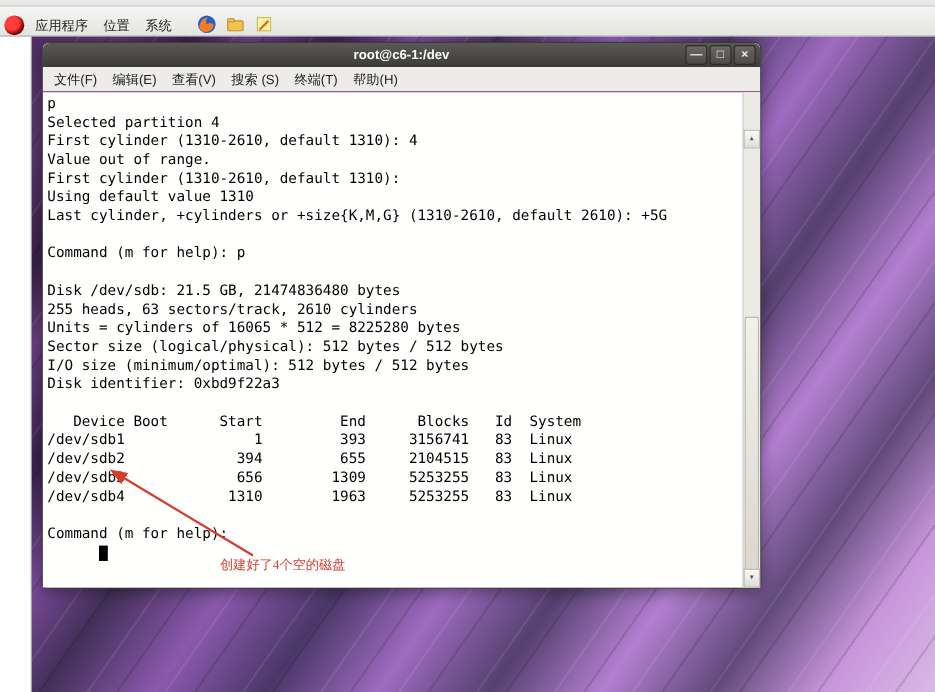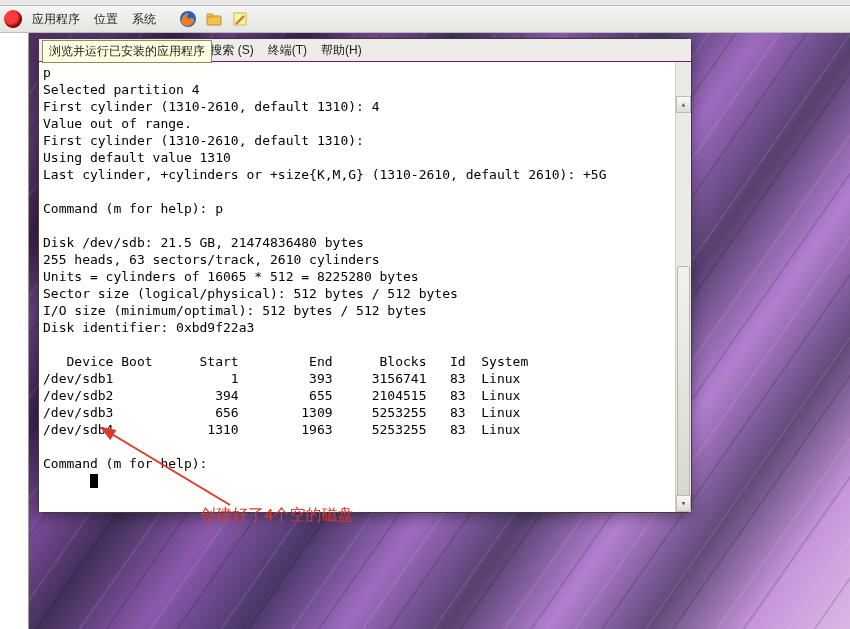--- a/index.html
+++ b/index.html
@@ -14,21 +14,21 @@
   .browser-chrome {
     height: 5px;
     background: #e8e8e8;
     border-bottom: 1px solid #bbb;
   }
   .toolbar {
     height: 26px;
     background: linear-gradient(#f5f5f3,#e4e4e0);
     border-bottom: 1px solid #bcbcbc;
     display: flex;
-    align-items: center;
+    align-items: flex-end;
     padding: 0 4px;
     gap: 6px;
   }
   .redhat-logo {
     width: 18px; height: 18px;
     background: radial-gradient(circle at 40% 40%, #ff3b3b 0 40%, #b00 70%);
     border-radius: 50% 50% 50% 50%;
     box-shadow: inset -2px -2px 3px rgba(0,0,0,.4);
   }
   .toolbar-label {
@@ -155,22 +155,22 @@
   }
   .arrow-annot{
     position:absolute;
     pointer-events:none;
     z-index:6;
   }
   .arrow-svg{ position:absolute; top:0; left:0; }
   .annot-text{
     position:absolute;
     color:#d83a2b;
-    font-size:16px;
-    font-family:Liberation Mono, monospace;
+    font-size:12px;
+    font-family:Liberation Serif, serif;
   }
   .cursor{
     display:inline-block;width:8px;height:14px;background:#000;
     vertical-align:text-bottom;
   }
 </style>
 </head>
 <body>
 
 <div class="browser-chrome"></div>
@@ -199,20 +199,28 @@
       <path d="M5 14 L13 6" stroke="#d06a2a" stroke-width="2"></path>
     </svg>
   </span>
 </div>
 
 <div class="viewport">
   <div class="wallpaper"></div>
   <div class="left-frame"></div>
 
   <div class="term-window">
+    <div class="titlebar">
+      <span class="title-text">root@c6-1:/dev</span>
+      <div class="win-btns">
+        <div class="win-btn">—</div>
+        <div class="win-btn">□</div>
+        <div class="win-btn">×</div>
+      </div>
+    </div>
     <div class="menubar">
       <span class="menu-item">文件(F)</span>
       <span class="menu-item">编辑(E)</span>
       <span class="menu-item">查看(V)</span>
       <span class="menu-item">搜索 (S)</span>
       <span class="menu-item">终端(T)</span>
       <span class="menu-item">帮助(H)</span>
     </div>
     <div class="term-body" id="term-body"><span>p
 Selected partition 4
@@ -241,21 +249,20 @@
       <span class="cursor"></span><div class="scrollbar">
         <div class="sb-btn">▴</div>
         <div class="sb-track">
           <div class="sb-thumb" style="top:45%;height:55%;"></div>
         </div>
         <div class="sb-btn" style="position:absolute;bottom:0;left:0;right:0">▾</div>
       </div>
     </div>
   </div>
 
-  <div class="tooltip">浏览并运行已安装的应用程序</div>
 
   <div class="arrow-annot" style="top:380px;left:80px;width:200px;height:110px;">
     <svg class="arrow-svg" width="200" height="110">
       <defs>
         <marker id="ah" markerWidth="10" markerHeight="10" refX="2" refY="3" orient="auto">
           <path d="M0,0 L0,6 L8,3 Z" fill="#d83a2b"></path>
         </marker>
       </defs>
       <line x1="150" y1="92" x2="30" y2="20" stroke="#d83a2b" stroke-width="2" marker-end="url(#ah)"></line>
     </svg>

